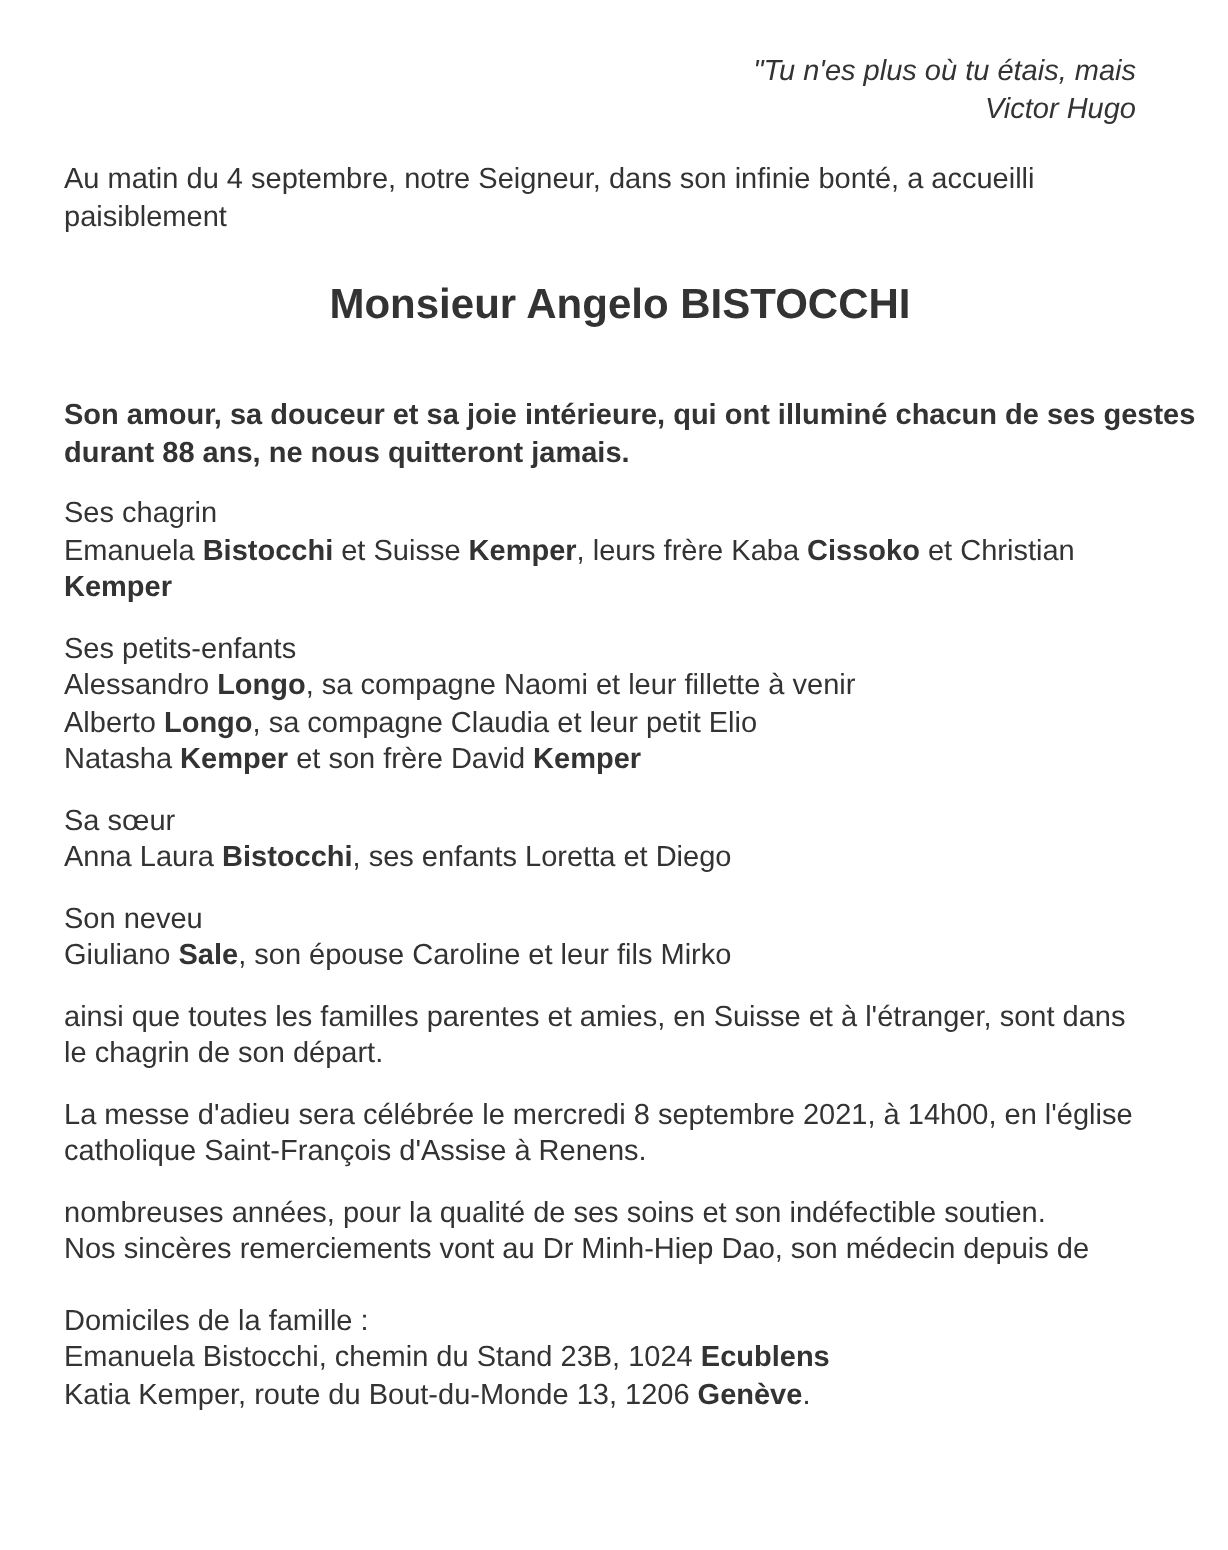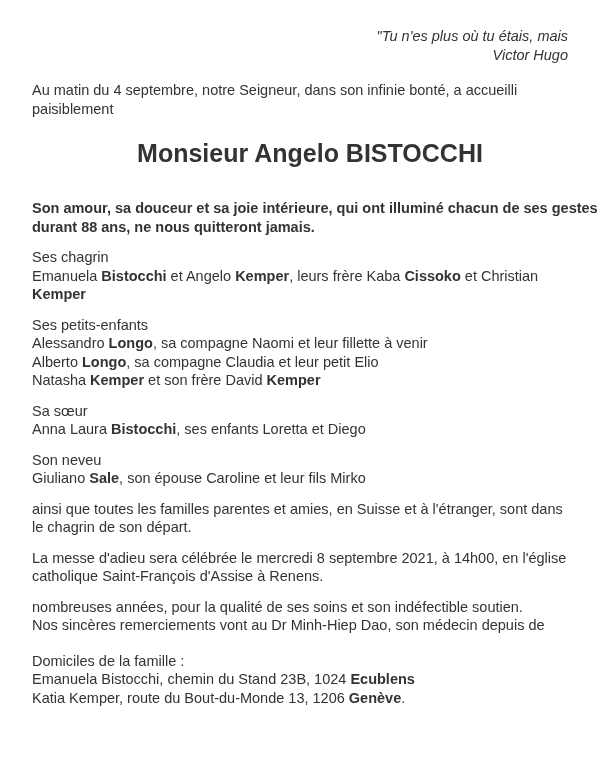--- a/index.html
+++ b/index.html
@@ -32,21 +32,21 @@
     margin: 12px 0 0 0;
   }
   .para .tline {
     display: block;
     white-space: nowrap;
   }
   .b {
     font-weight: bold;
   }
   .doc-title {
-    font-size: 25px;
+    font-size: 21px;
     line-height: 24px;
     font-weight: bold;
     text-align: center;
     margin: 23px 0 0 0;
   }
   .para-intro   { margin-top: 0; }
   .para-tribute { margin-top: 34px; font-weight: bold; }
   .para-homes   { margin-top: 17px; }
 </style>
 </head>
@@ -66,21 +66,21 @@
 
   <h1 class="doc-title">Monsieur Angelo BISTOCCHI</h1>
 
   <p class="para para-tribute">
       <span class="tline"><span>Son amour, sa douceur et sa joie intérieure, qui ont illuminé chacun de ses gestes</span></span>
       <span class="tline"><span>durant 88 ans, ne nous quitteront jamais.</span></span>
     </p>
 
   <p class="para">
       <span class="tline"><span>Ses chagrin</span></span>
-      <span class="tline"><span>Emanuela </span><span class="b">Bistocchi</span><span> et Angelo </span><span class="b">Kemper</span><span>, leurs frère Kaba </span><span class="b">Cissoko</span><span> et Christian</span></span>
+      <span class="tline"><span>Emanuela </span><span class="b">Bistocchi</span><span> et Suisse </span><span class="b">Kemper</span><span>, leurs frère Kaba </span><span class="b">Cissoko</span><span> et Christian</span></span>
       <span class="tline"><span class="b">Kemper</span></span>
     </p>
 
   <p class="para">
       <span class="tline"><span>Ses petits-enfants</span></span>
       <span class="tline"><span>Alessandro </span><span class="b">Longo</span><span>, sa compagne Naomi et leur fillette à venir</span></span>
       <span class="tline"><span>Alberto </span><span class="b">Longo</span><span>, sa compagne Claudia et leur petit Elio</span></span>
       <span class="tline"><span>Natasha </span><span class="b">Kemper</span><span> et son frère David </span><span class="b">Kemper</span></span>
     </p>
 

